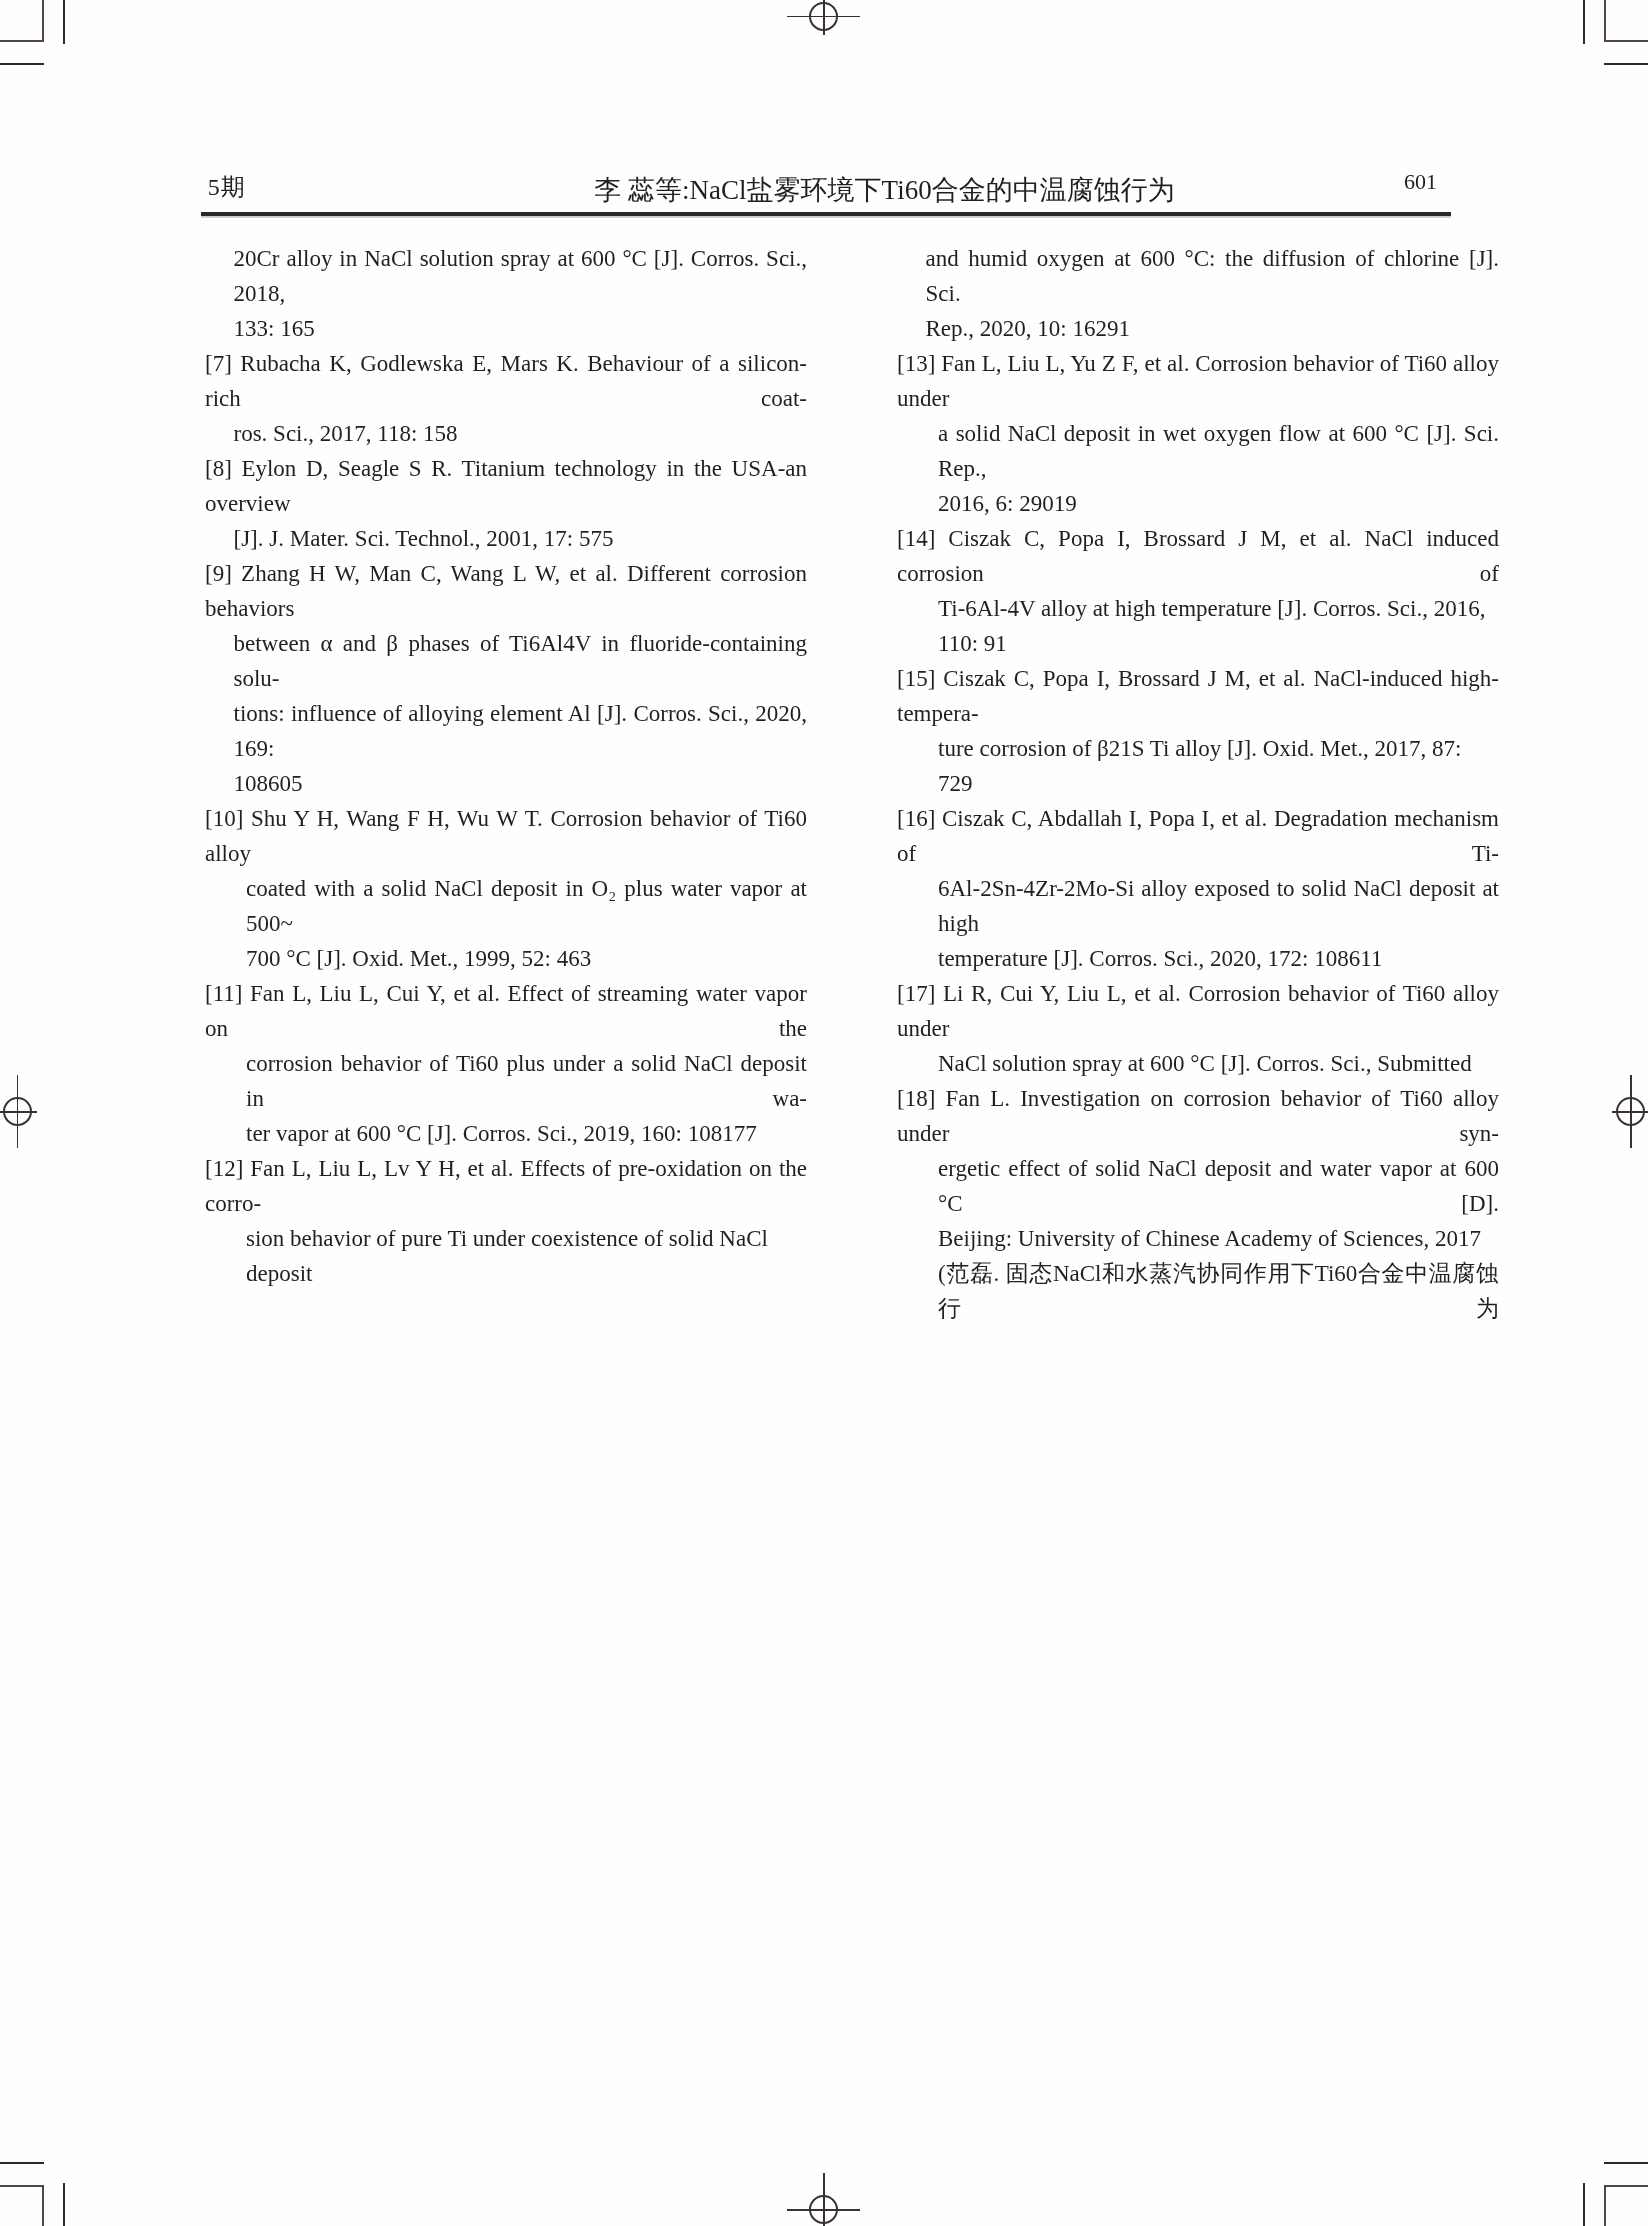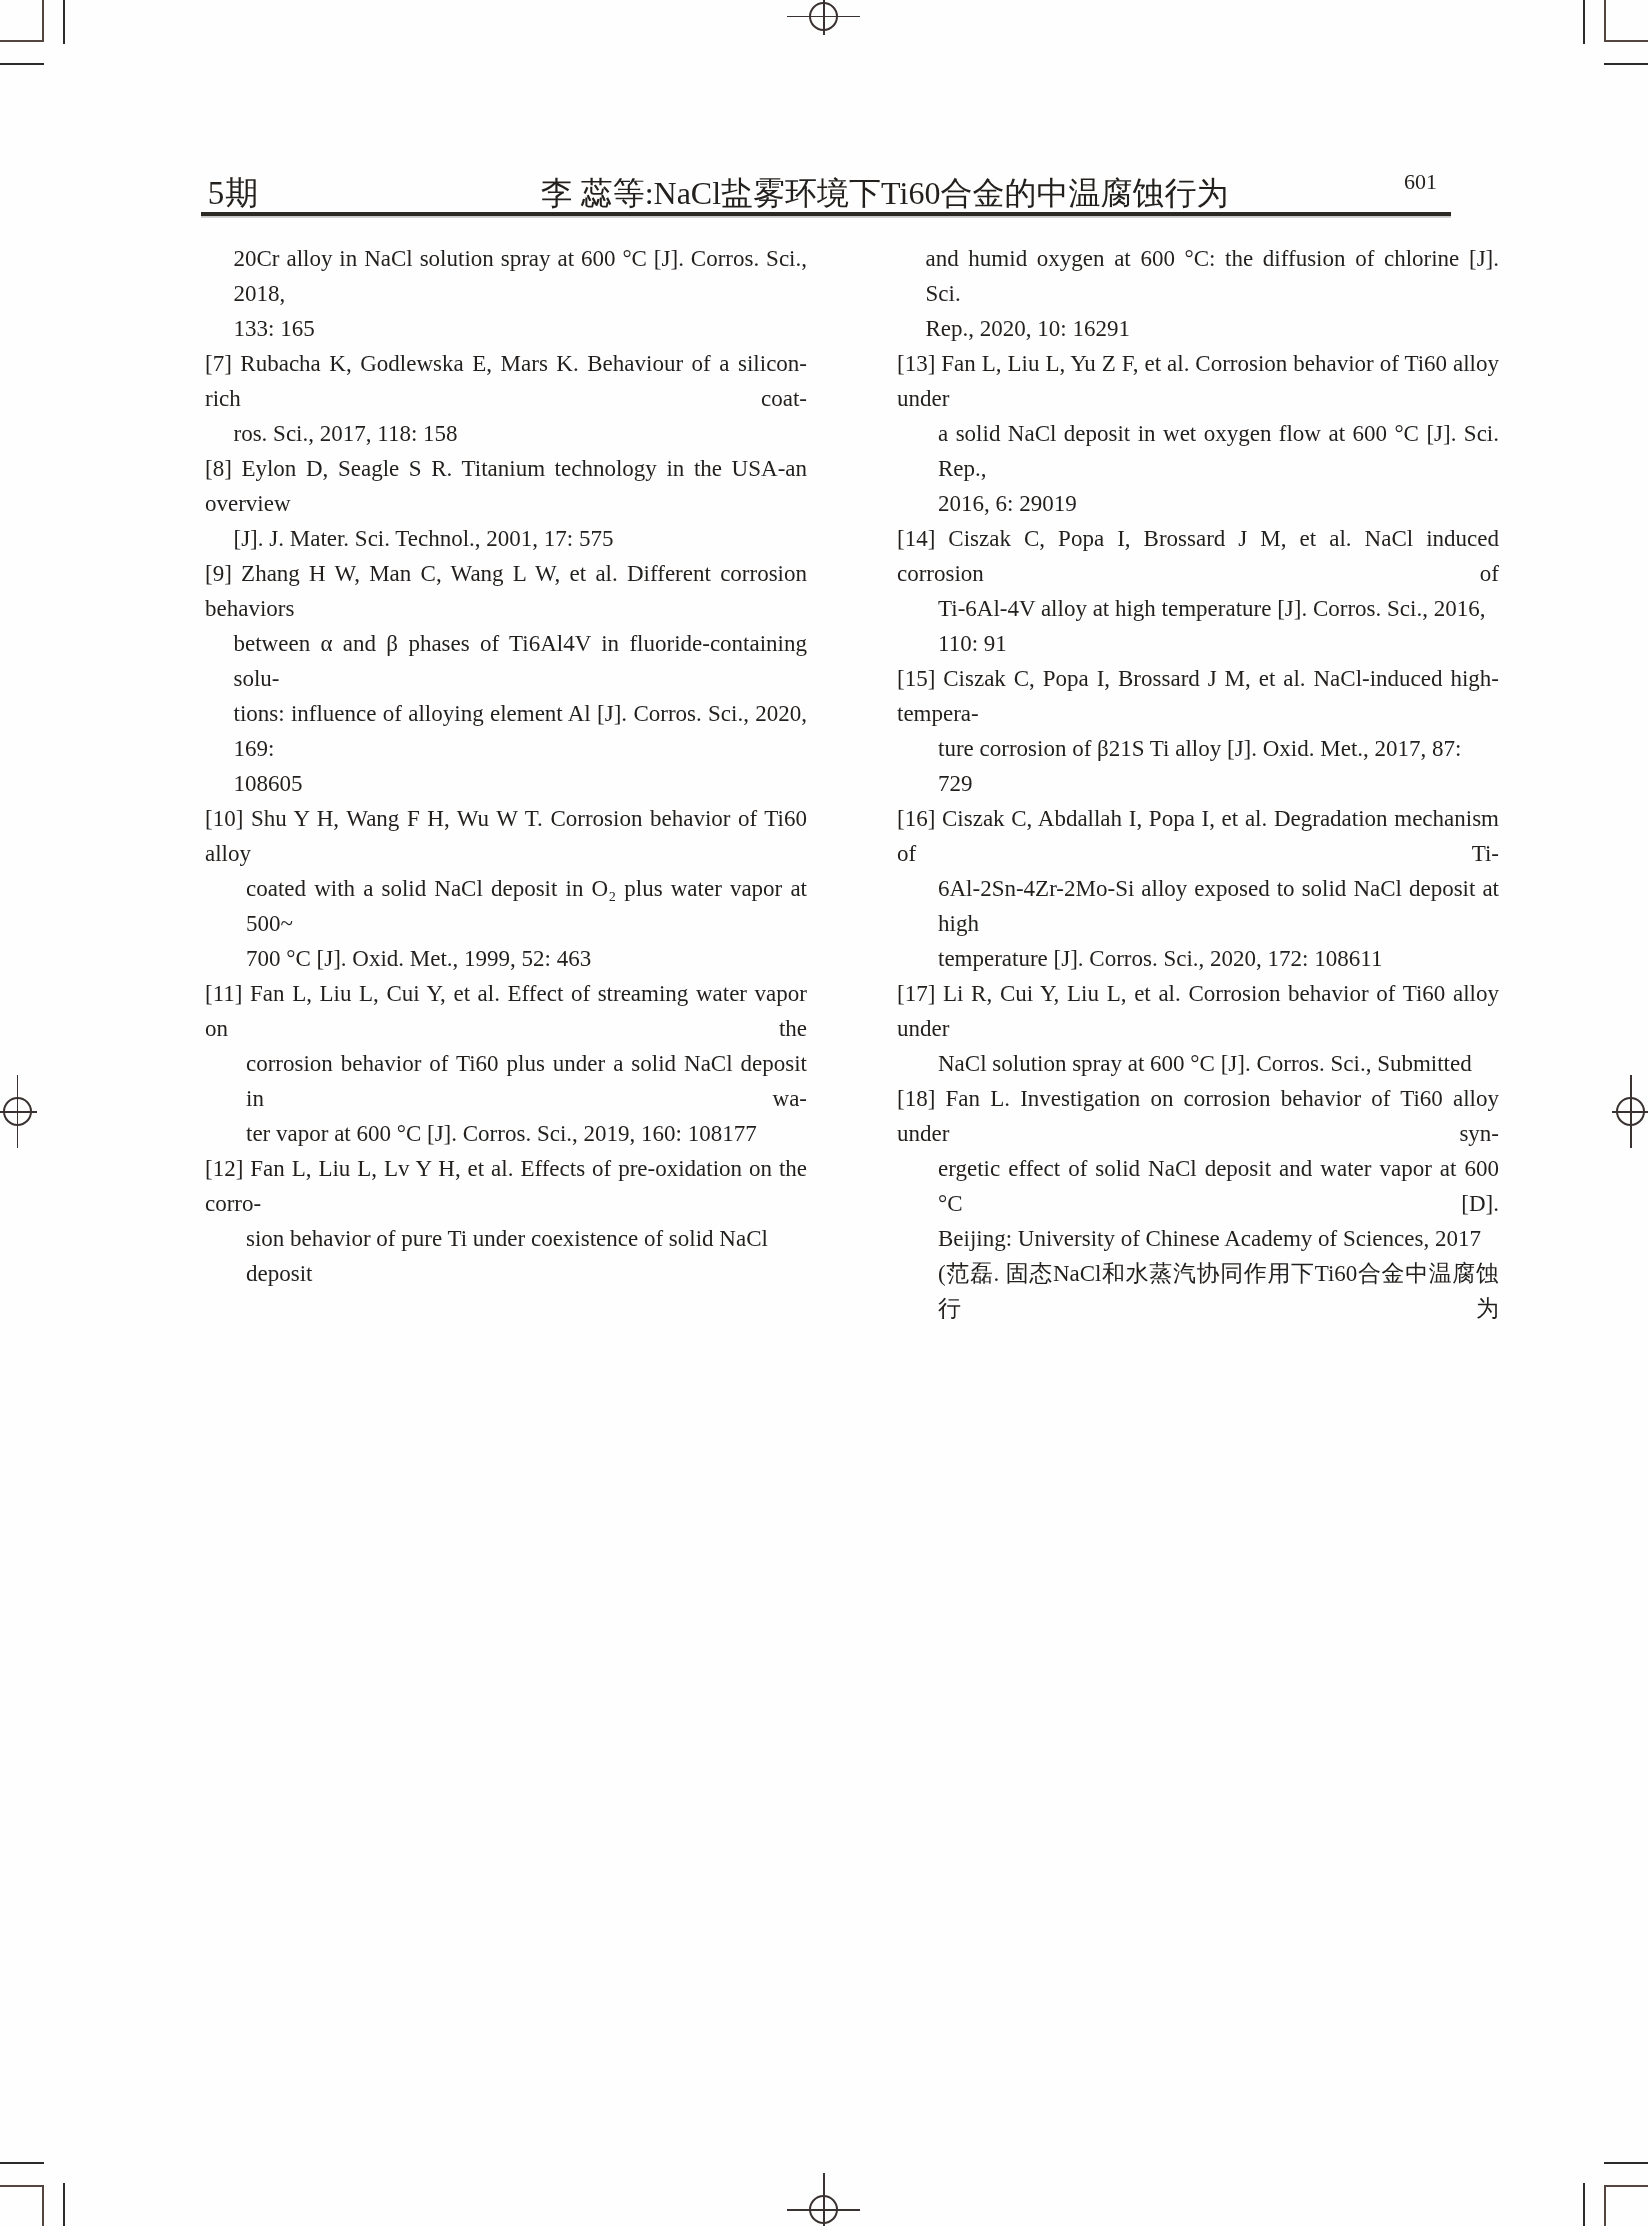--- a/index.html
+++ b/index.html
@@ -8,24 +8,24 @@
     width: 1648px;
     height: 2227px;
     background: #fefefe;
     font-family: "Liberation Serif", "DejaVu Serif", serif;
     color: #221f1d;
     overflow: hidden;
   }
 
   
   .header { position: absolute; top: 171px; left: 205px; right: 194px; height: 33px; }
-  .issue { position: absolute; left: 2.8px; top: 0; font-size: 33px; letter-spacing: 0.9px; }
+  .issue { position: absolute; left: 2.8px; top: 0; font-size: 24px; letter-spacing: 0.9px; }
   .running-title {
     position: absolute; left: 0; right: 0; top: 0.9px;
-    text-align: center; font-size: 32px;
+    text-align: center; font-size: 27px;
     padding-left: 110px; 
     white-space: nowrap;
   }
   .page-number { position: absolute; right: 17px; top: -1.8px; font-size: 22px; }
   .header-rule {
     position: absolute; top: 212px; left: 201px; right: 197px; height: 3.7px;
     background: #2c2824;
     box-shadow: 0 1.8px 0 rgba(44,40,36,0.25);
   }
 

